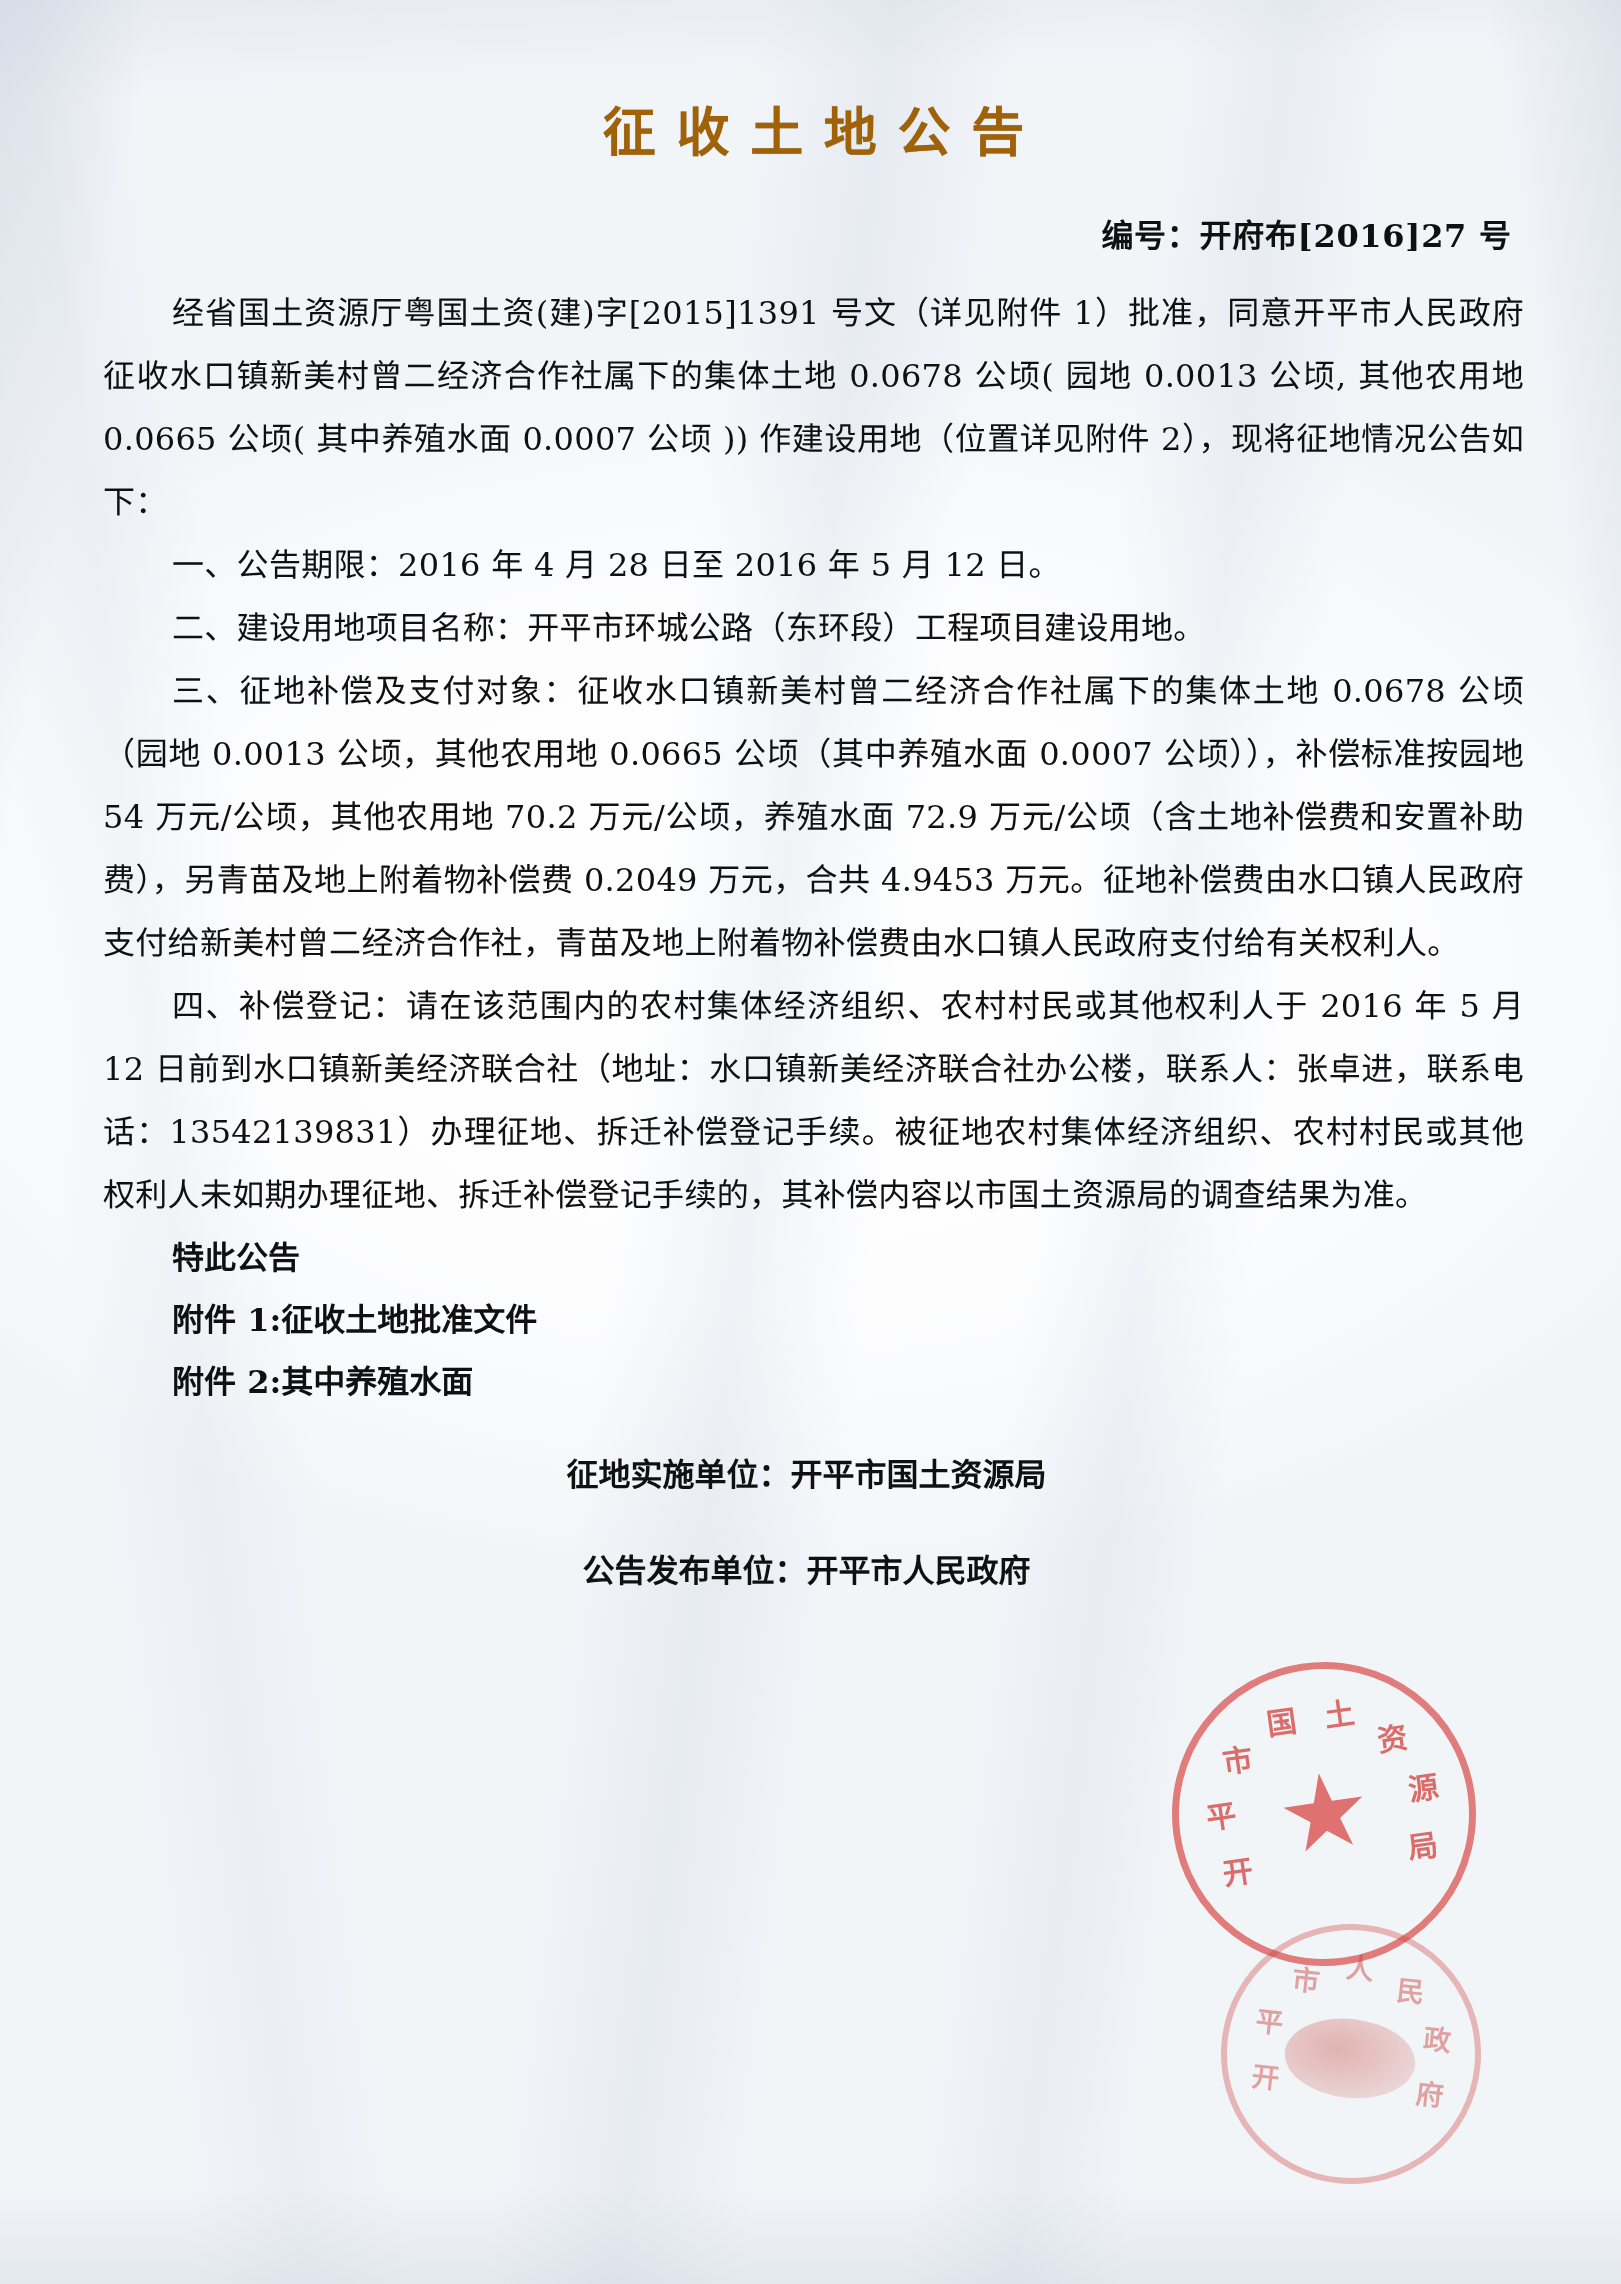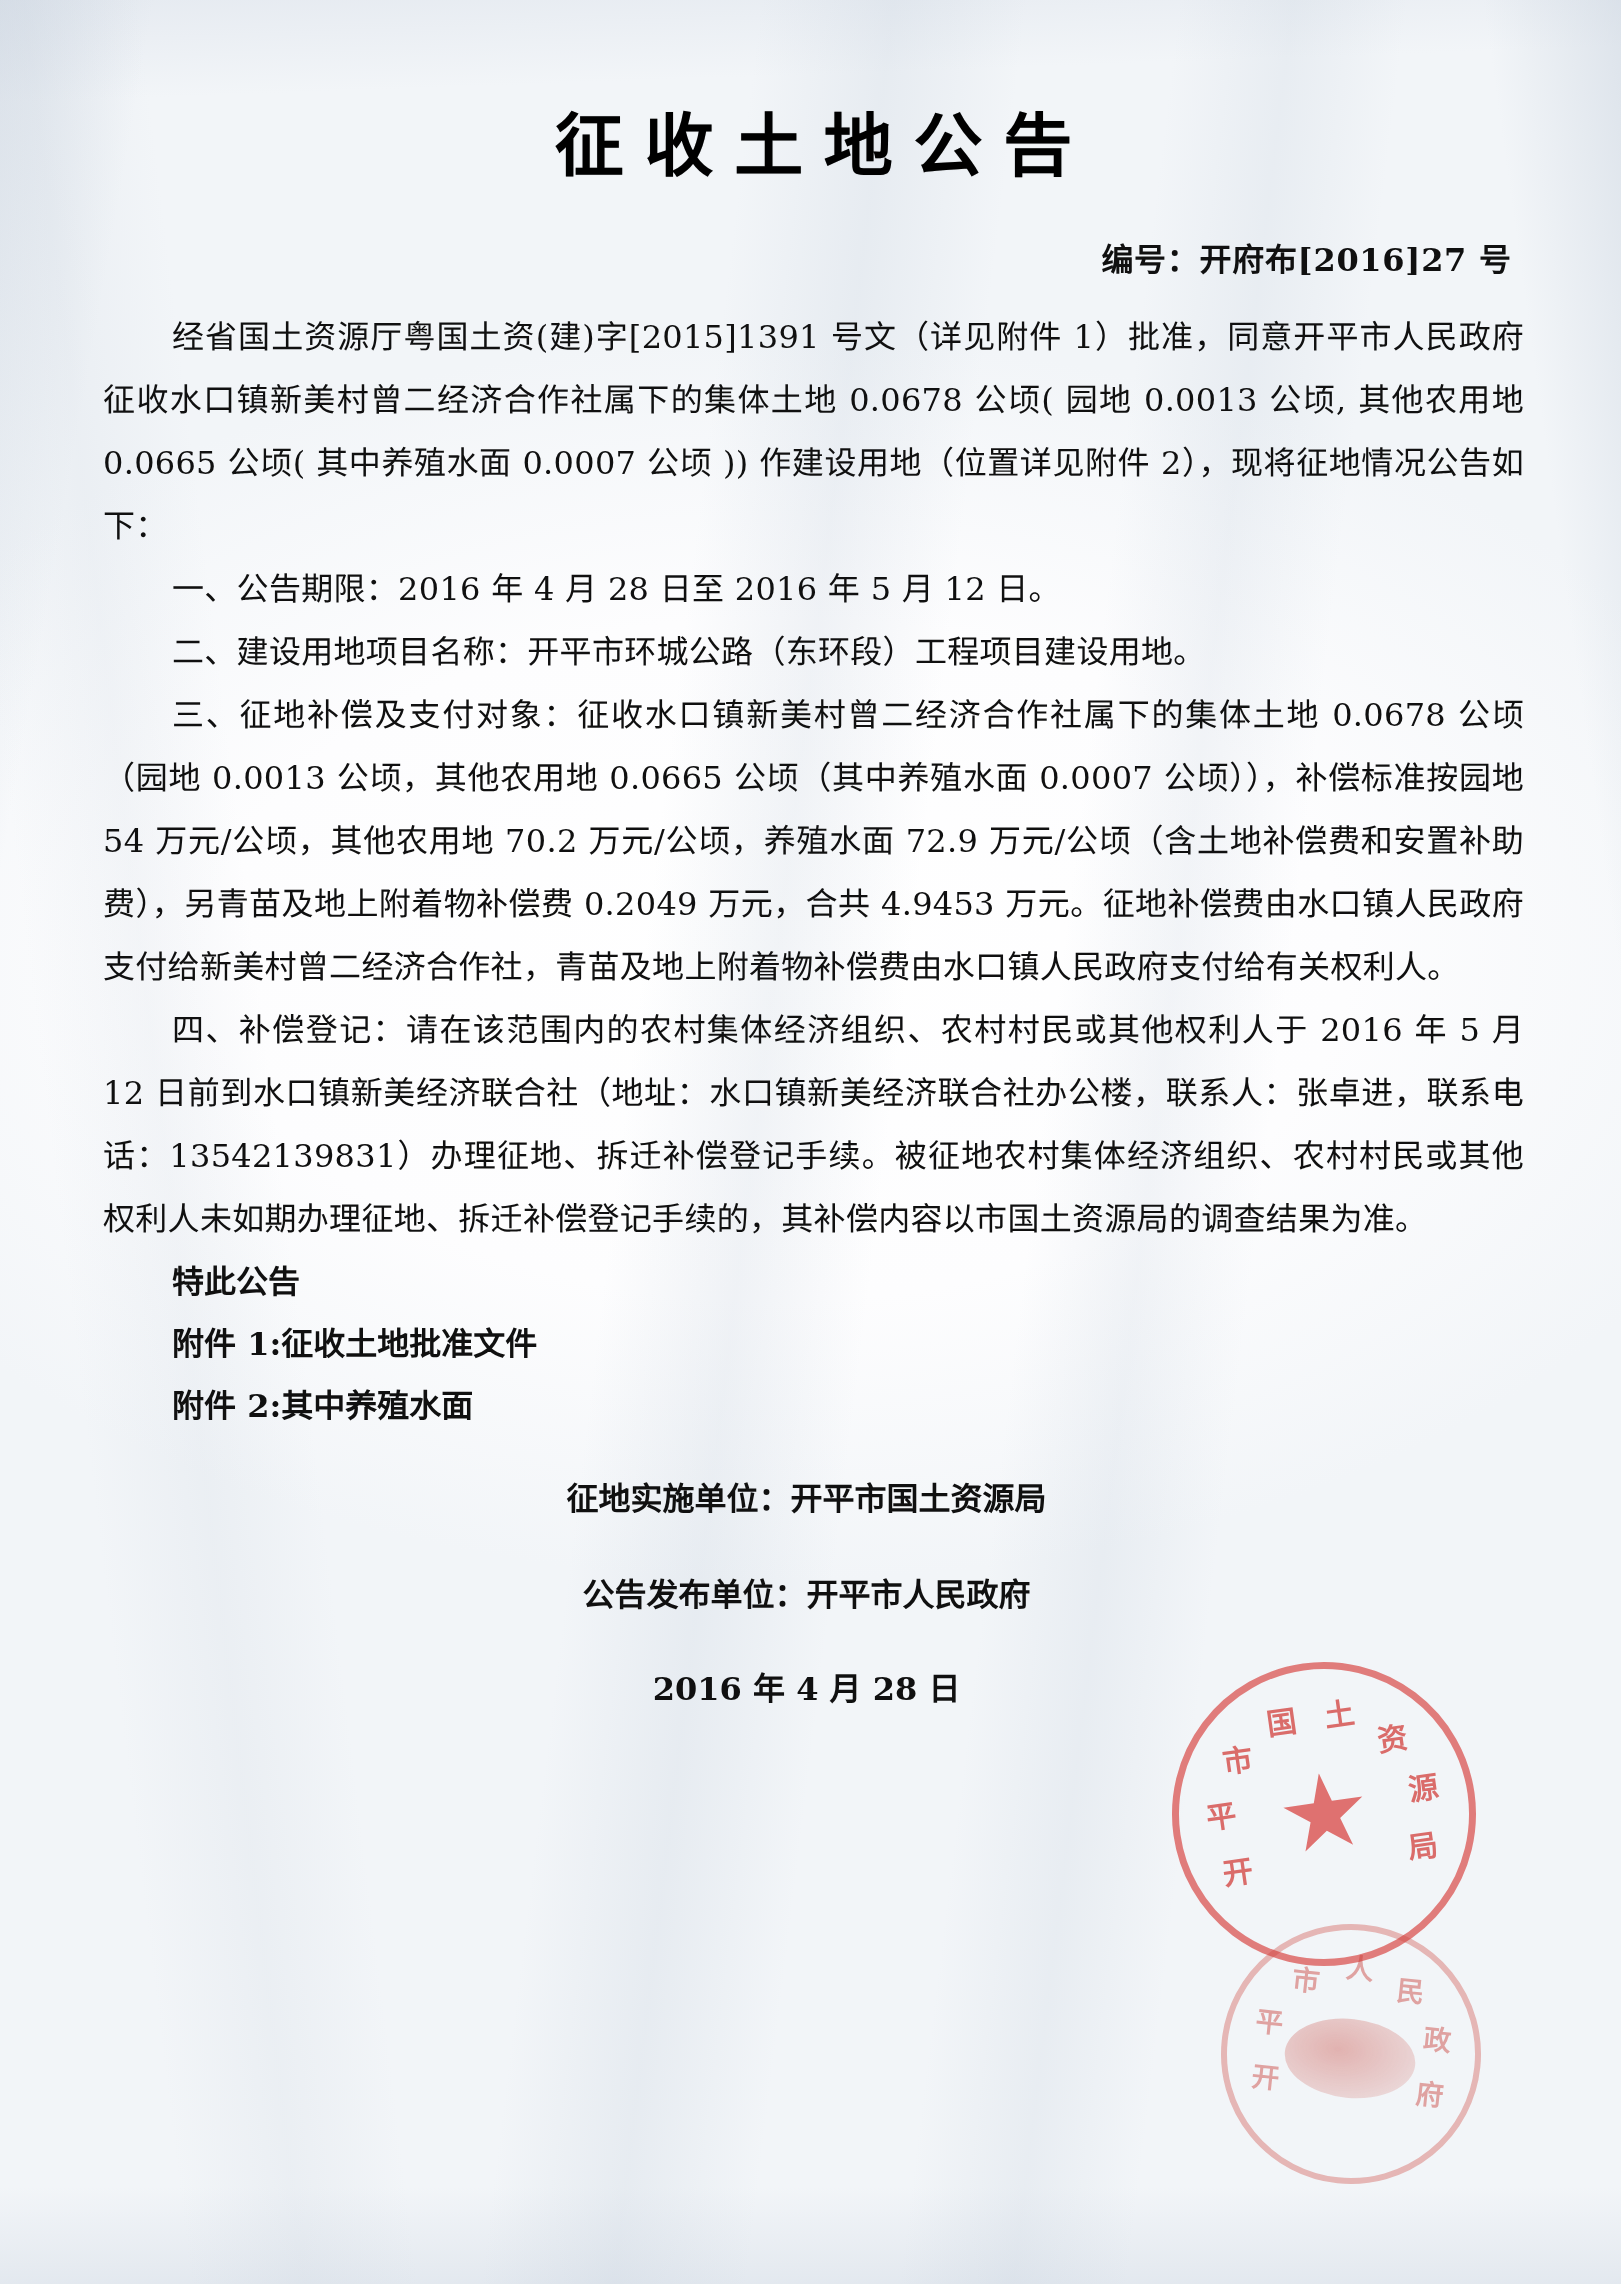--- a/index.html
+++ b/index.html
@@ -41,27 +41,27 @@
   #content {
     position: absolute;
     left: 103px;
     top: 0;
     width: 1421px;
     height: 2284px;
   }
 
   .title {
     text-align: center;
-    font-size: 69px;
+    font-size: 53px;
     font-weight: bold;
     letter-spacing: 20.7px;
     padding-top: 90px;
     padding-left: 20.7px;
     font-family: Liberation Mono, monospace;
-    color: #000000;
+    color: #a16207;
     text-shadow: 0 0 0.7px rgba(0,0,0,0.35);
   }
 
   .doc-number {
     text-align: right;
     font-size: 32px;
     font-weight: bold;
     margin-top: 43px;
     padding-right: 12.4px;
     letter-spacing: 0.7px;
@@ -190,21 +190,20 @@
     <p class="para indent">三、征地补偿及支付对象：征收水口镇新美村曾二经济合作社属下的集体土地 0.0678 公顷（园地 0.0013 公顷，其他农用地 0.0665 公顷（其中养殖水面 0.0007 公顷）），补偿标准按园地 54 万元/公顷，其他农用地 70.2 万元/公顷，养殖水面 72.9 万元/公顷（含土地补偿费和安置补助费），另青苗及地上附着物补偿费 0.2049 万元，合共 4.9453 万元。征地补偿费由水口镇人民政府支付给新美村曾二经济合作社，青苗及地上附着物补偿费由水口镇人民政府支付给有关权利人。</p>
     <p class="para indent">四、补偿登记：请在该范围内的农村集体经济组织、农村村民或其他权利人于 2016 年 5 月 12 日前到水口镇新美经济联合社（地址：水口镇新美经济联合社办公楼，联系人：张卓进，联系电话：13542139831）办理征地、拆迁补偿登记手续。被征地农村集体经济组织、农村村民或其他权利人未如期办理征地、拆迁补偿登记手续的，其补偿内容以市国土资源局的调查结果为准。</p>
   </div>
 
   <div class="tail-line">特此公告</div>
   <div class="tail-line">附件 1:征收土地批准文件</div>
   <div class="tail-line">附件 2:其中养殖水面</div>
 
   <div class="sign-line sign-1">征地实施单位：开平市国土资源局</div>
   <div class="sign-line sign-2">公告发布单位：开平市人民政府</div>
-  <div class="sign-line sign-3">2016 年 4 月 28 日</div>
 
 </div>
 
 <div class="seal" id="seal-top">
   <div class="star"></div>
   <div class="ring-text">
       <span class="ct" style="color: rgba(206, 44, 40, 0.8); font-size: 30px; left: 50%; top: 50%; transform: rotate(-115deg) translate(0px, -103px) rotate(115deg) translate(-50%, -50%);">开</span>
       <span class="ct" style="color: rgba(206, 44, 40, 0.8); font-size: 30px; left: 50%; top: 50%; transform: rotate(-82.1429deg) translate(0px, -103px) rotate(82.1429deg) translate(-50%, -50%);">平</span>
       <span class="ct" style="color: rgba(206, 44, 40, 0.8); font-size: 30px; left: 50%; top: 50%; transform: rotate(-49.2857deg) translate(0px, -103px) rotate(49.2857deg) translate(-50%, -50%);">市</span>
       <span class="ct" style="color: rgba(206, 44, 40, 0.8); font-size: 30px; left: 50%; top: 50%; transform: rotate(-16.4286deg) translate(0px, -103px) rotate(16.4286deg) translate(-50%, -50%);">国</span>

